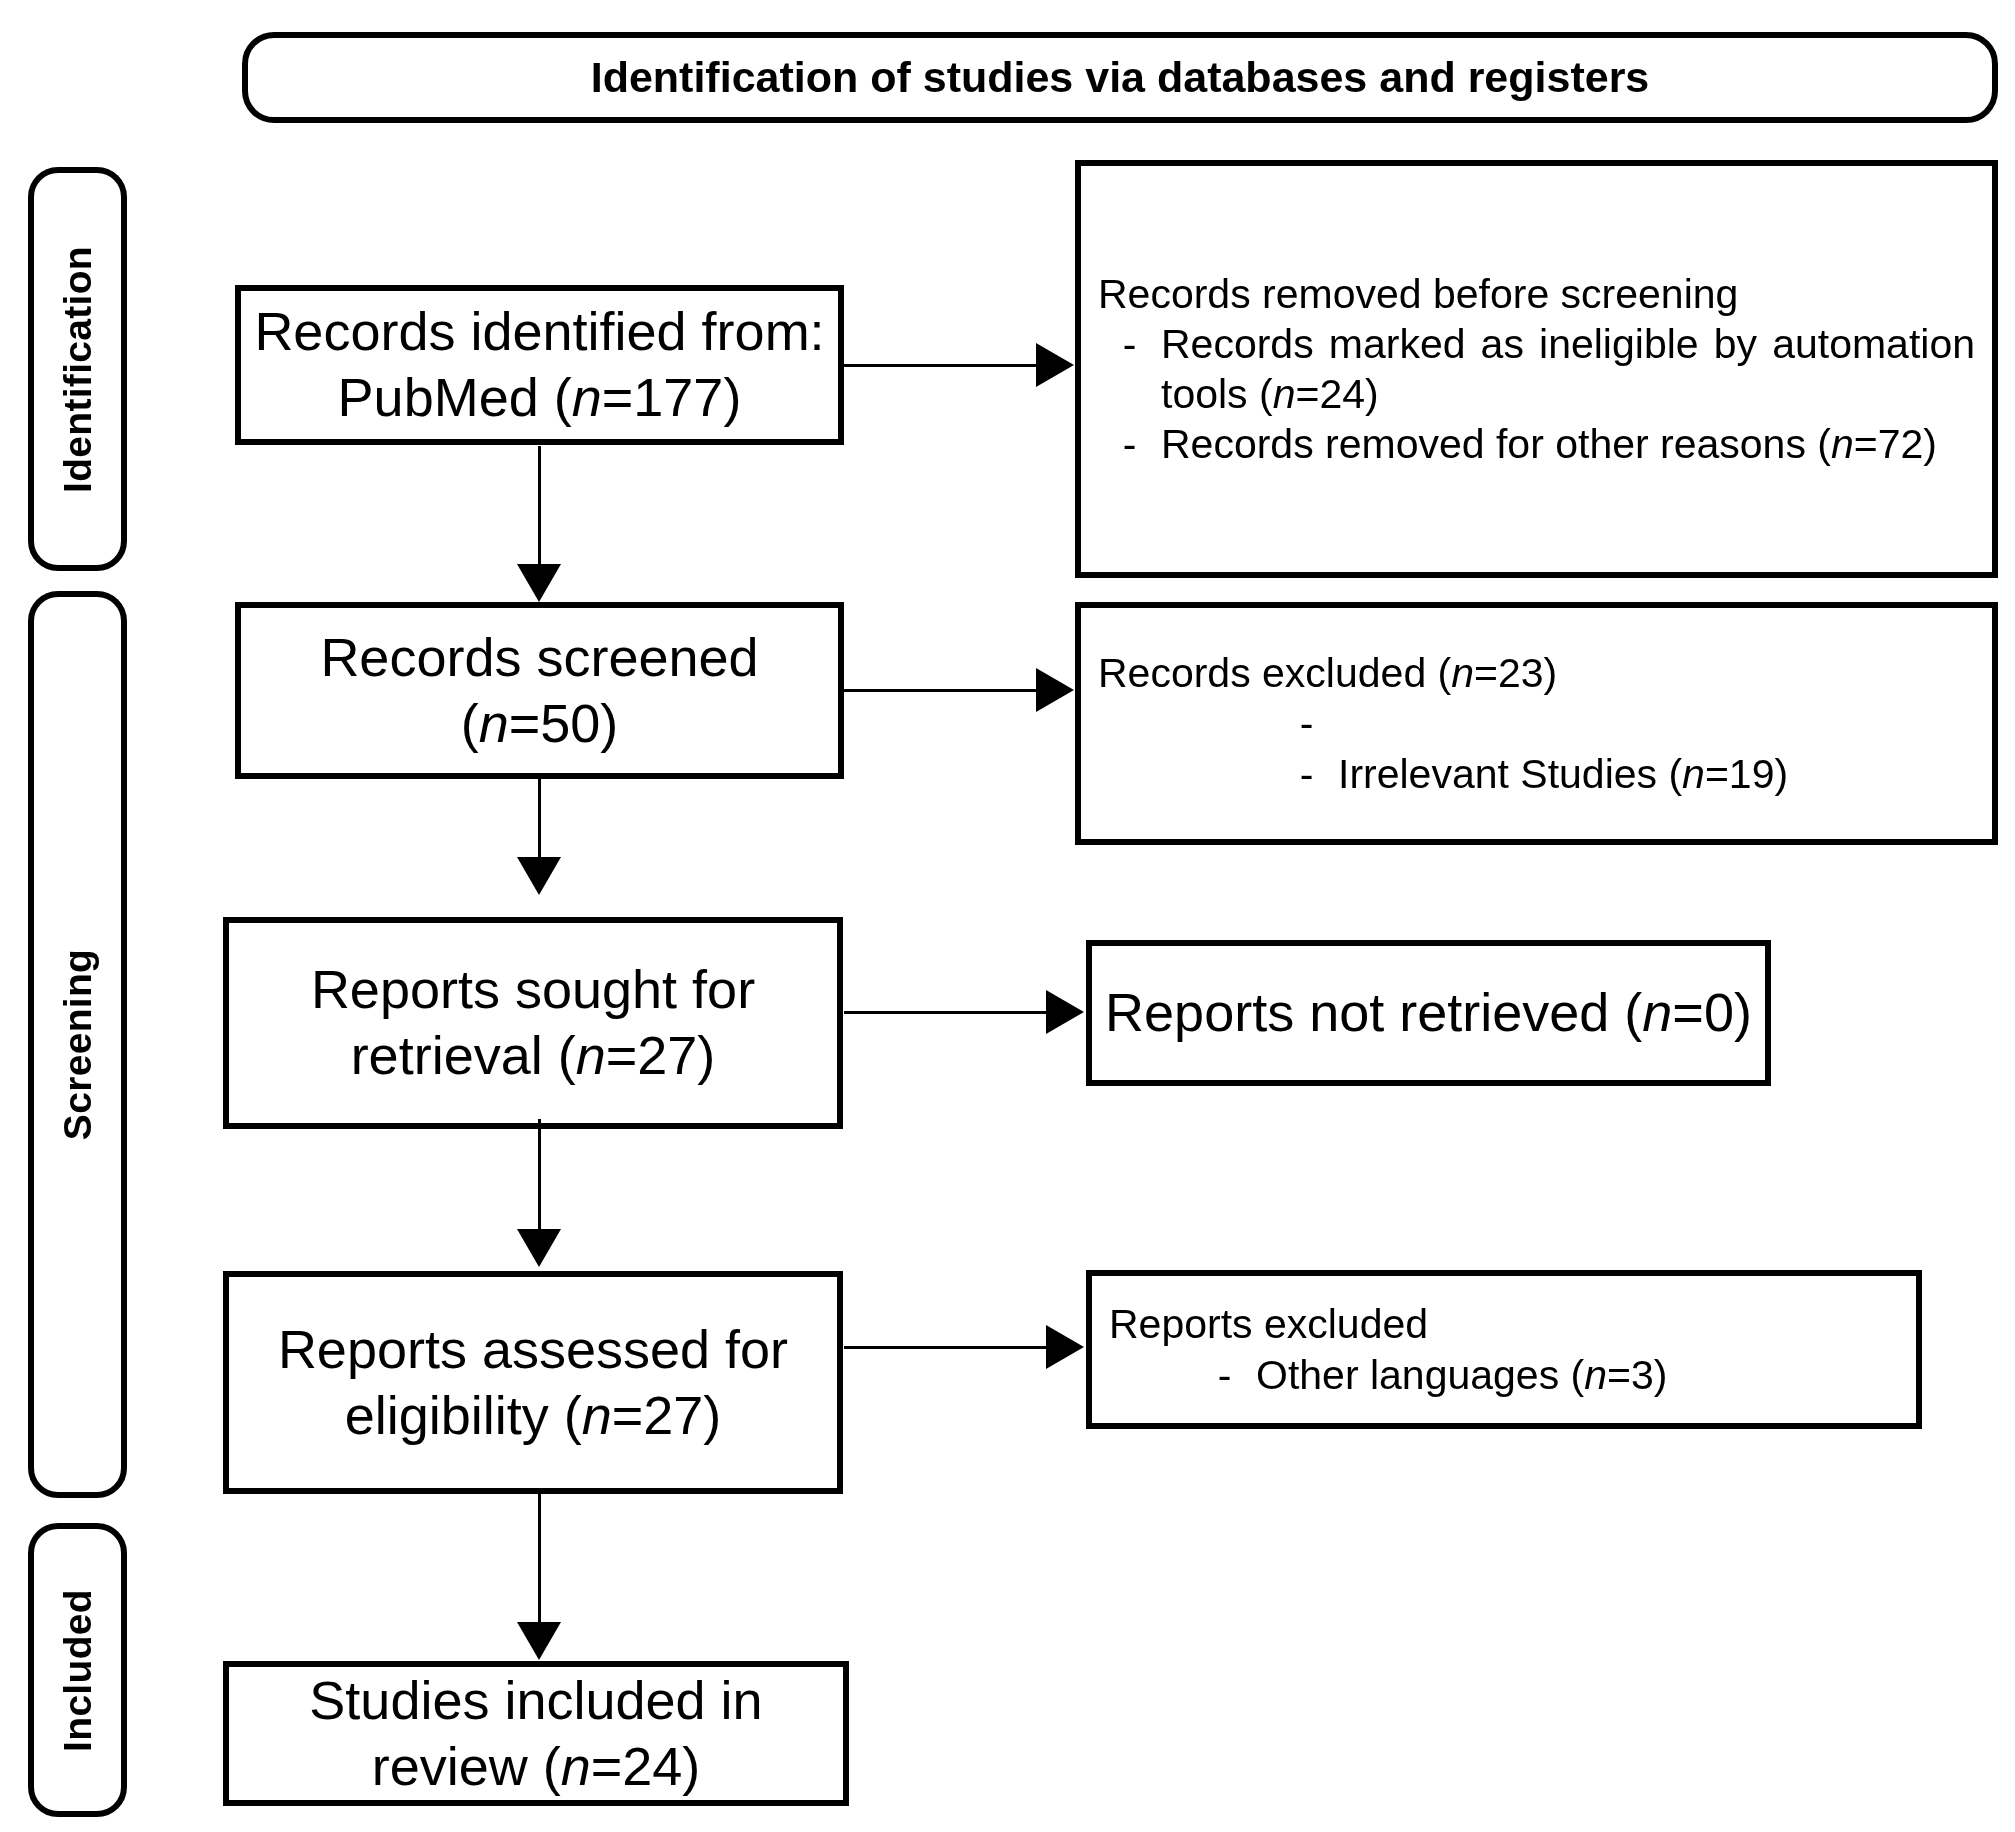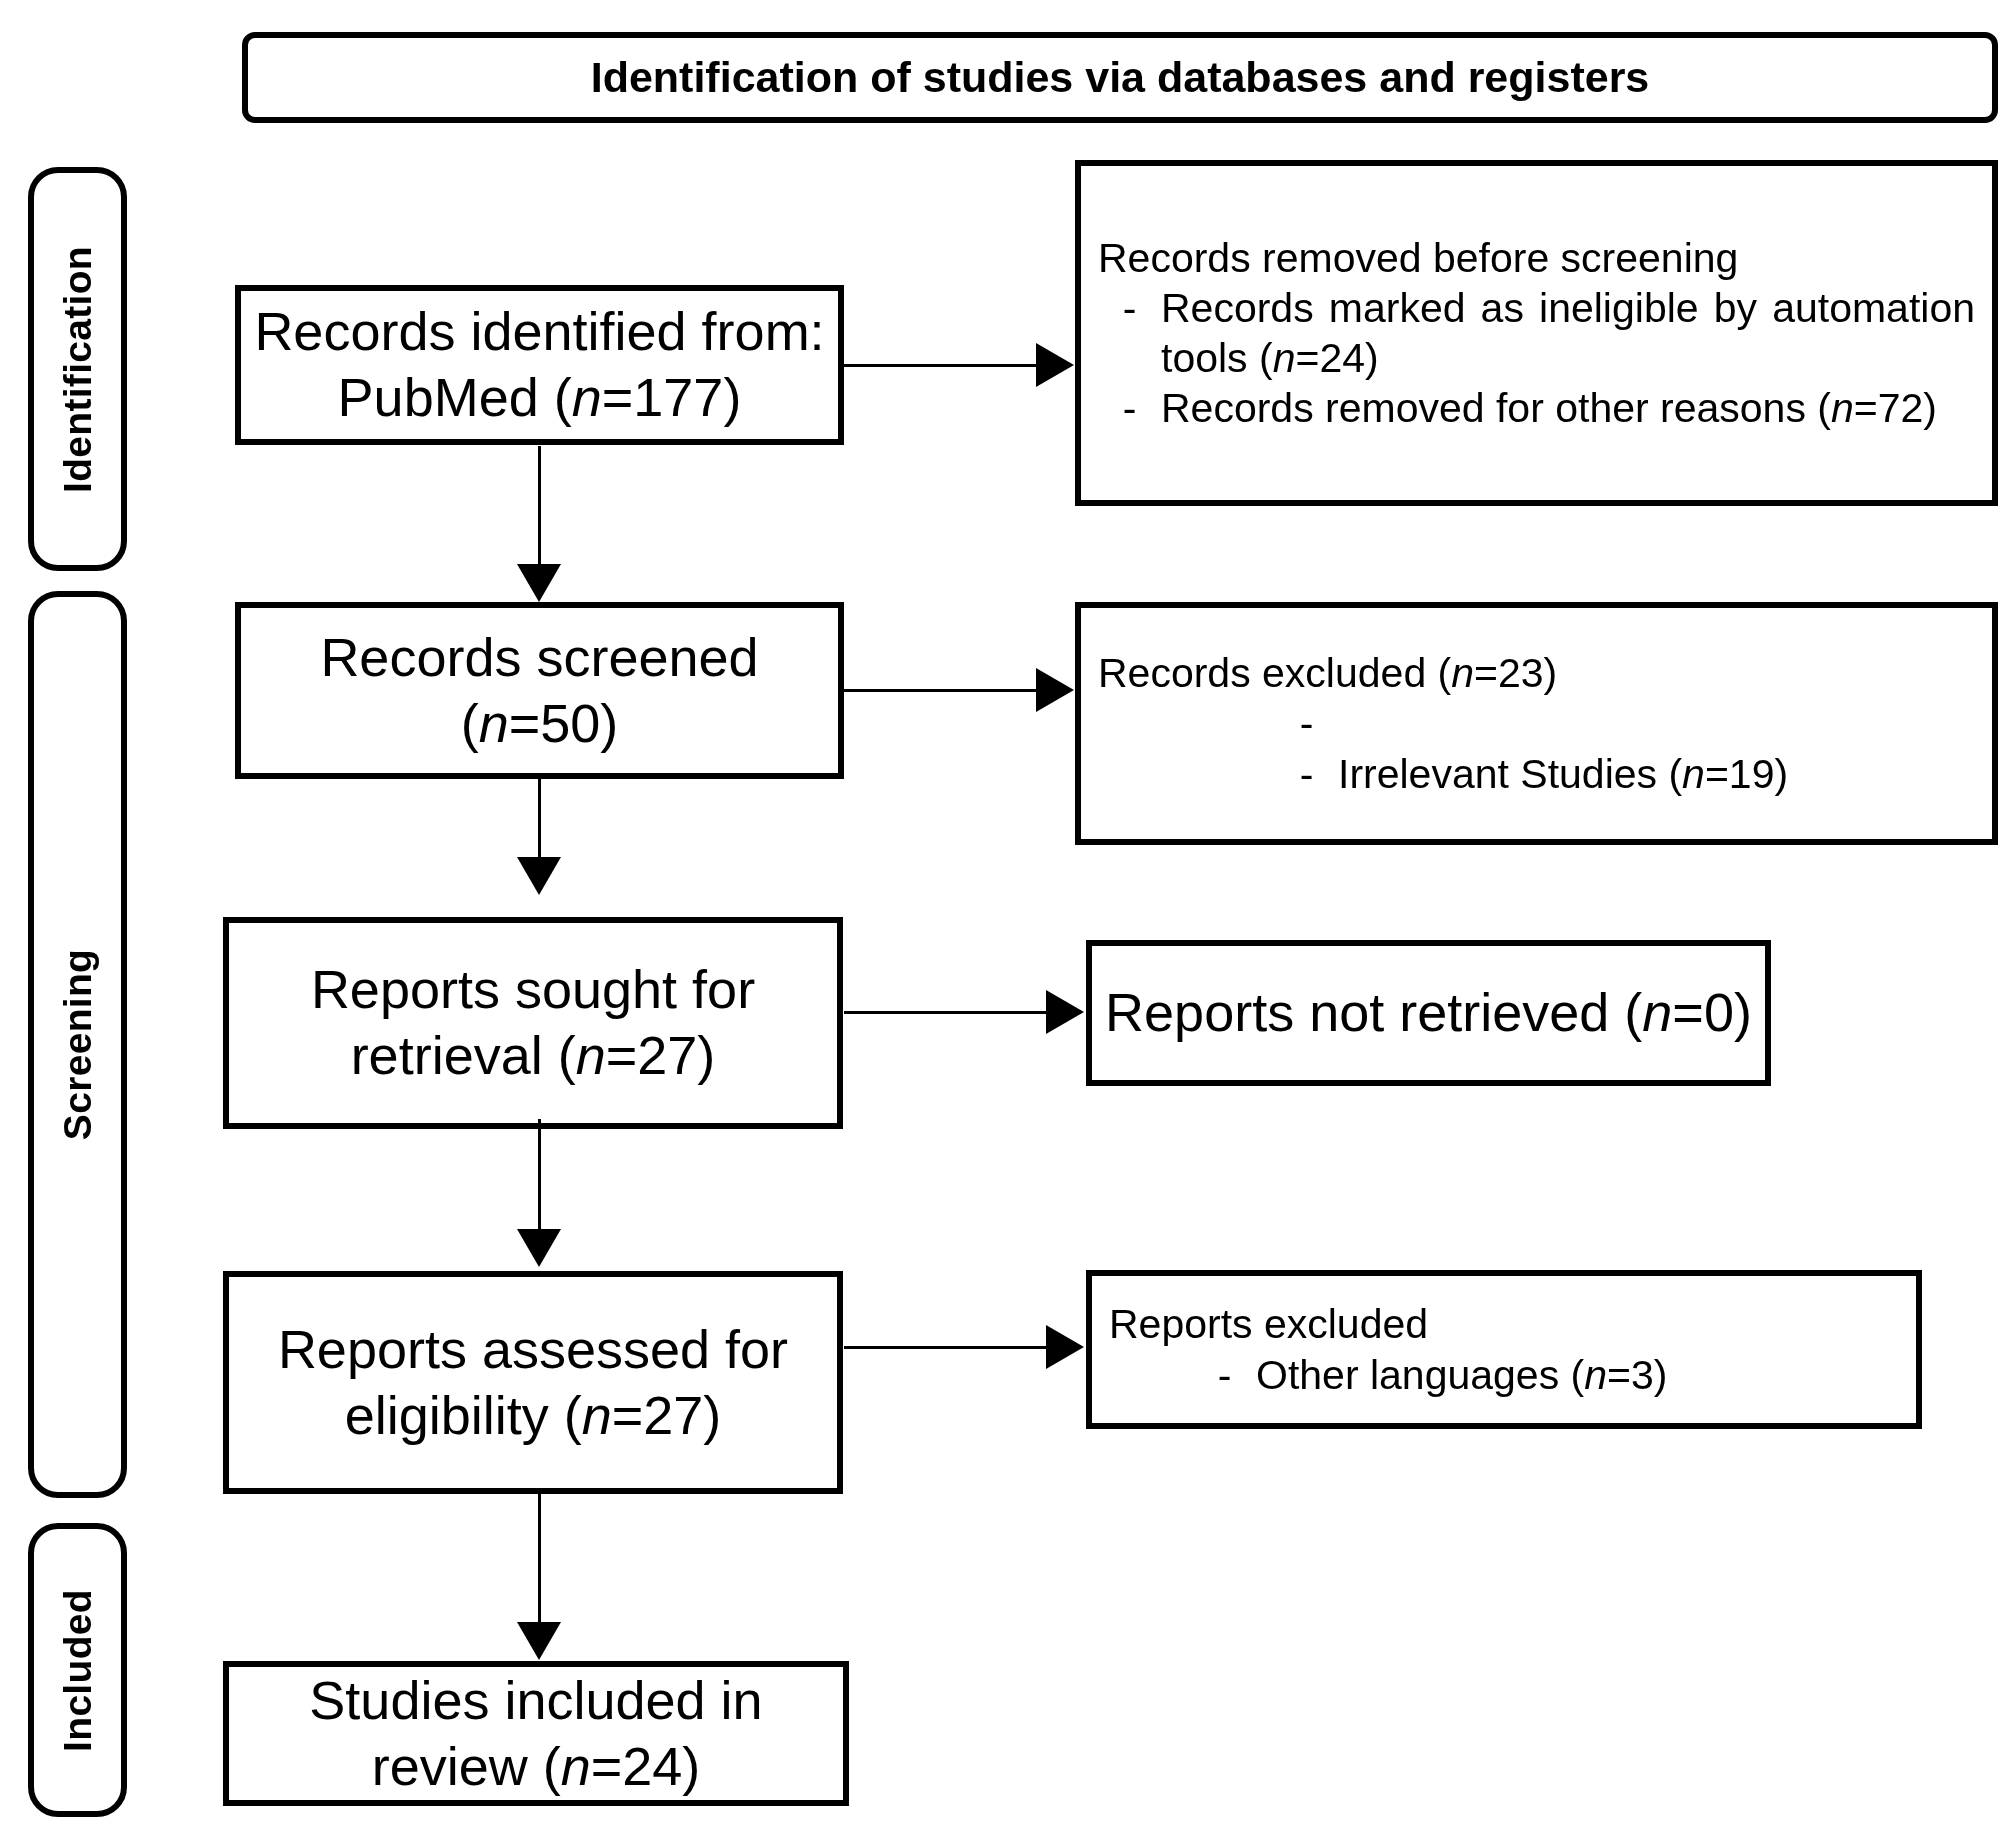--- a/index.html
+++ b/index.html
@@ -37,21 +37,21 @@
     letter-spacing: 0.3px;
     white-space: nowrap;
     transform: rotate(-90deg);
     transform-origin: center center;
     line-height: 1;
   }
 
   
   .title-banner {
     border: 6px solid #000;
-    border-radius: 13px;
+    border-radius: 32px;
     background: #fff;
     display: flex;
     align-items: center;
     justify-content: center;
   }
   .title-text {
     font-weight: bold;
     font-size: 43px;
     line-height: 1.1;
     text-align: center;
@@ -144,21 +144,21 @@
 
   <div class="abs flow-box center-align" style="left:235px; top:285px; width:609px; height:160px;">
     <div class="box-text">
       <div>Records identified from:</div>
       <div>
         <span>PubMed (</span><em class="n">n</em><span>=177)</span>
       </div>
     </div>
   </div>
 
-  <div class="abs flow-box" style="left:1075px; top:160px; width:923px; height:346px;">
+  <div class="abs flow-box" style="left:1075px; top:160px; width:923px; height:418px;">
     <div class="box-text-left">
       <div>Records removed before screening</div>
       <ul class="bullet-list">
         <li class="bullet-row">
           <span class="bullet-dash">-</span>
           <span class="bullet-body justify"><span>Records marked as ineligible by automation tools (</span><em class="n">n</em><span>=24)</span></span>
         </li>
         <li class="bullet-row">
           <span class="bullet-dash">-</span>
           <span class="bullet-body justify"><span>Records removed for other reasons (</span><em class="n">n</em><span>=72)</span></span>

